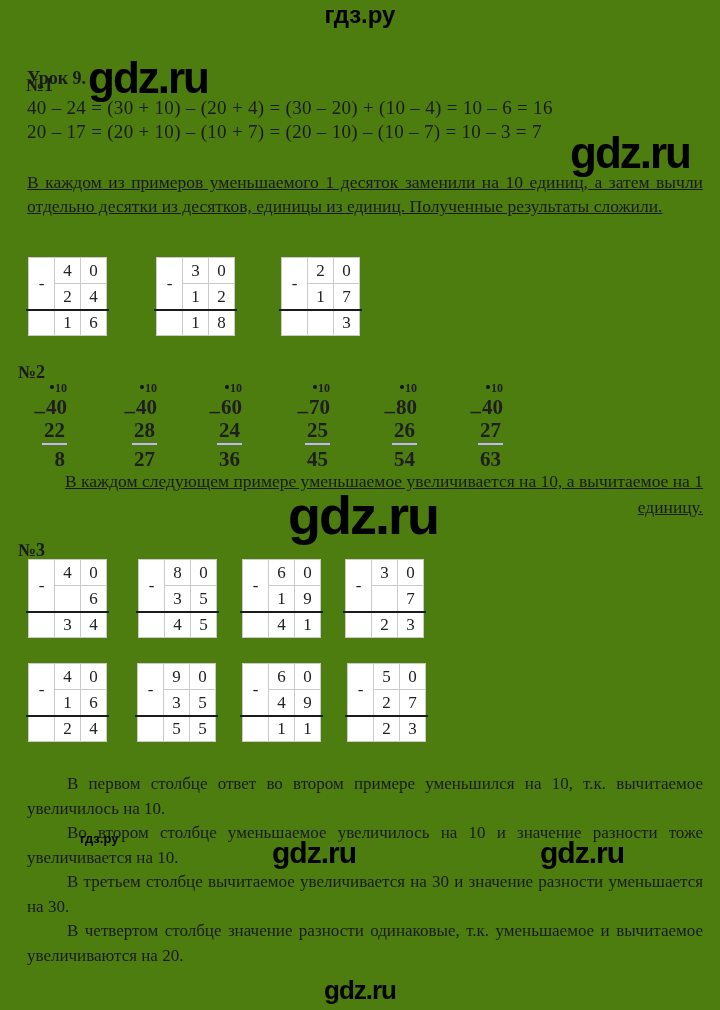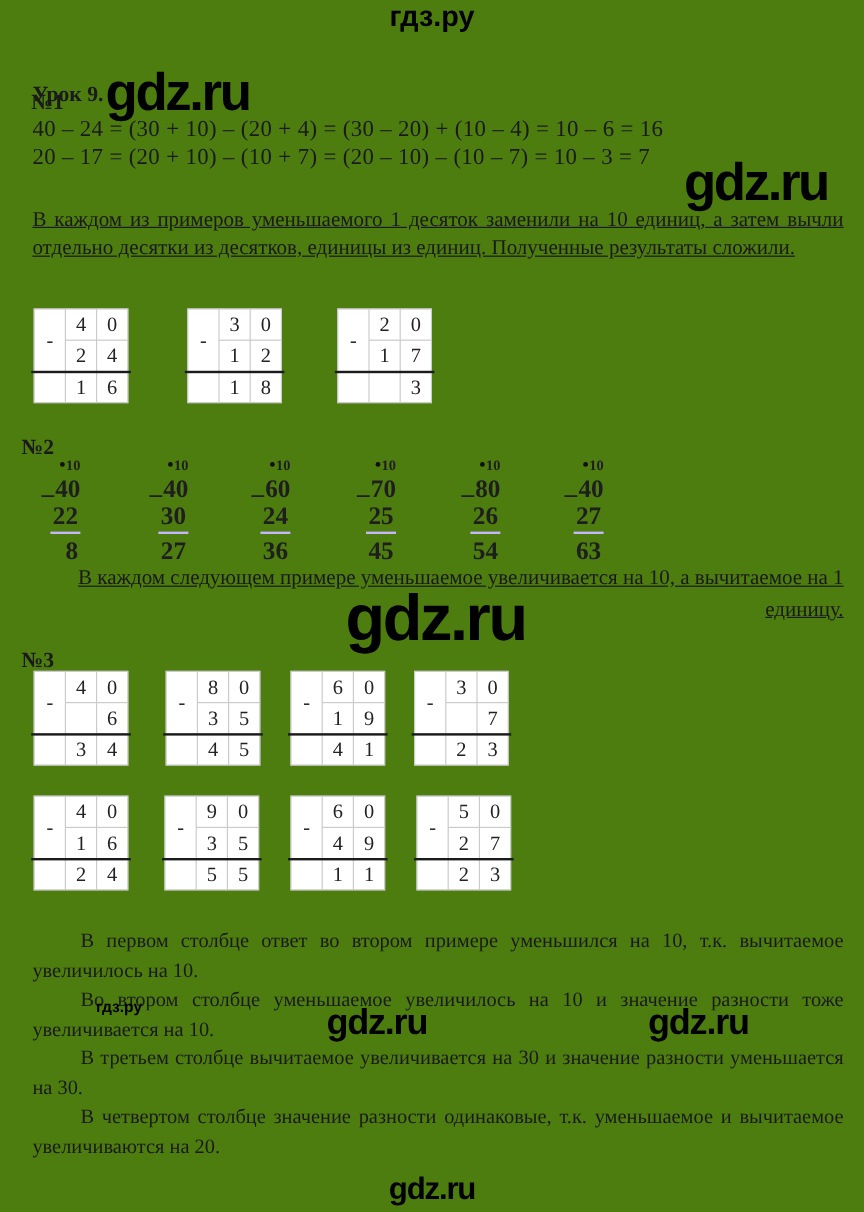--- a/index.html
+++ b/index.html
@@ -111,21 +111,21 @@
   <div id="p2-columns">
       <div class="p2-col" style="left: 21px;">
         <div class="p2-carry"><span class="dot"></span><span>10</span></div>
         <div class="p2-minuend"><span class="dash">–</span><span>40</span></div>
         <div class="p2-sub"><span>22</span></div>
         <div class="p2-result">8</div>
       </div>
       <div class="p2-col" style="left: 111px;">
         <div class="p2-carry"><span class="dot"></span><span>10</span></div>
         <div class="p2-minuend"><span class="dash">–</span><span>40</span></div>
-        <div class="p2-sub"><span>30</span></div>
+        <div class="p2-sub"><span>28</span></div>
         <div class="p2-result">27</div>
       </div>
       <div class="p2-col" style="left: 196px;">
         <div class="p2-carry"><span class="dot"></span><span>10</span></div>
         <div class="p2-minuend"><span class="dash">–</span><span>60</span></div>
         <div class="p2-sub"><span>24</span></div>
         <div class="p2-result">36</div>
       </div>
       <div class="p2-col" style="left: 284px;">
         <div class="p2-carry"><span class="dot"></span><span>10</span></div>

